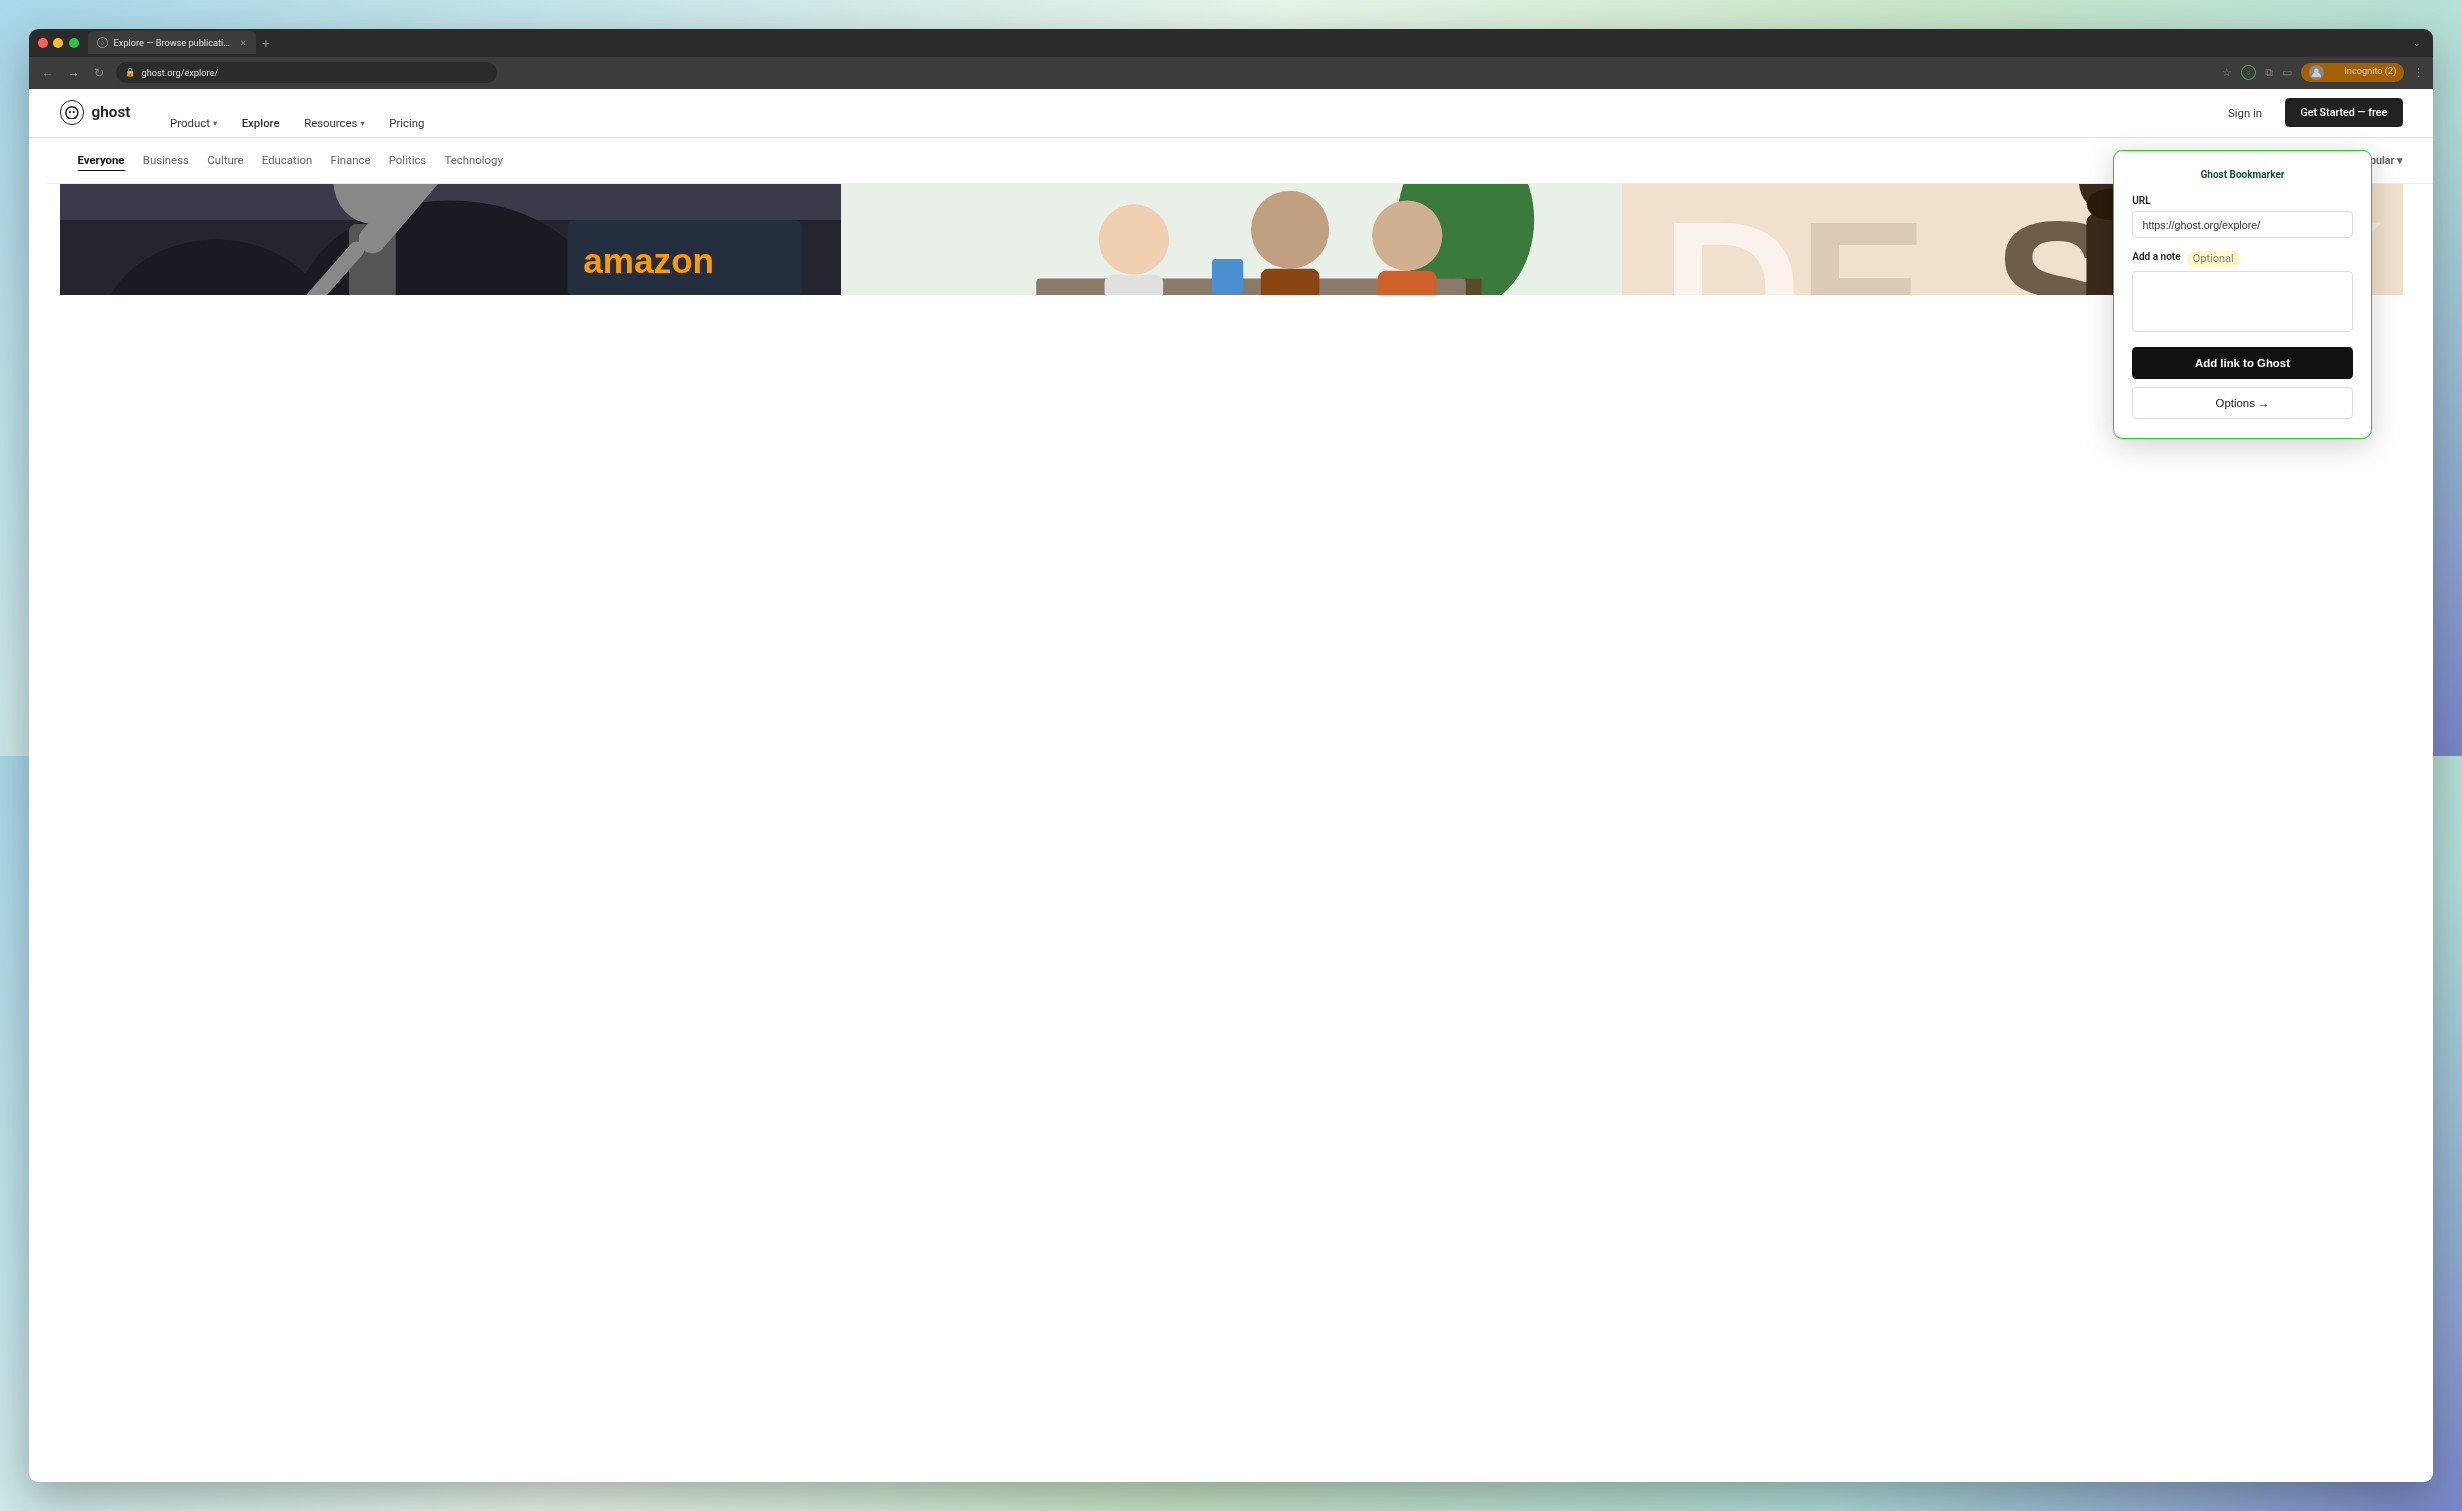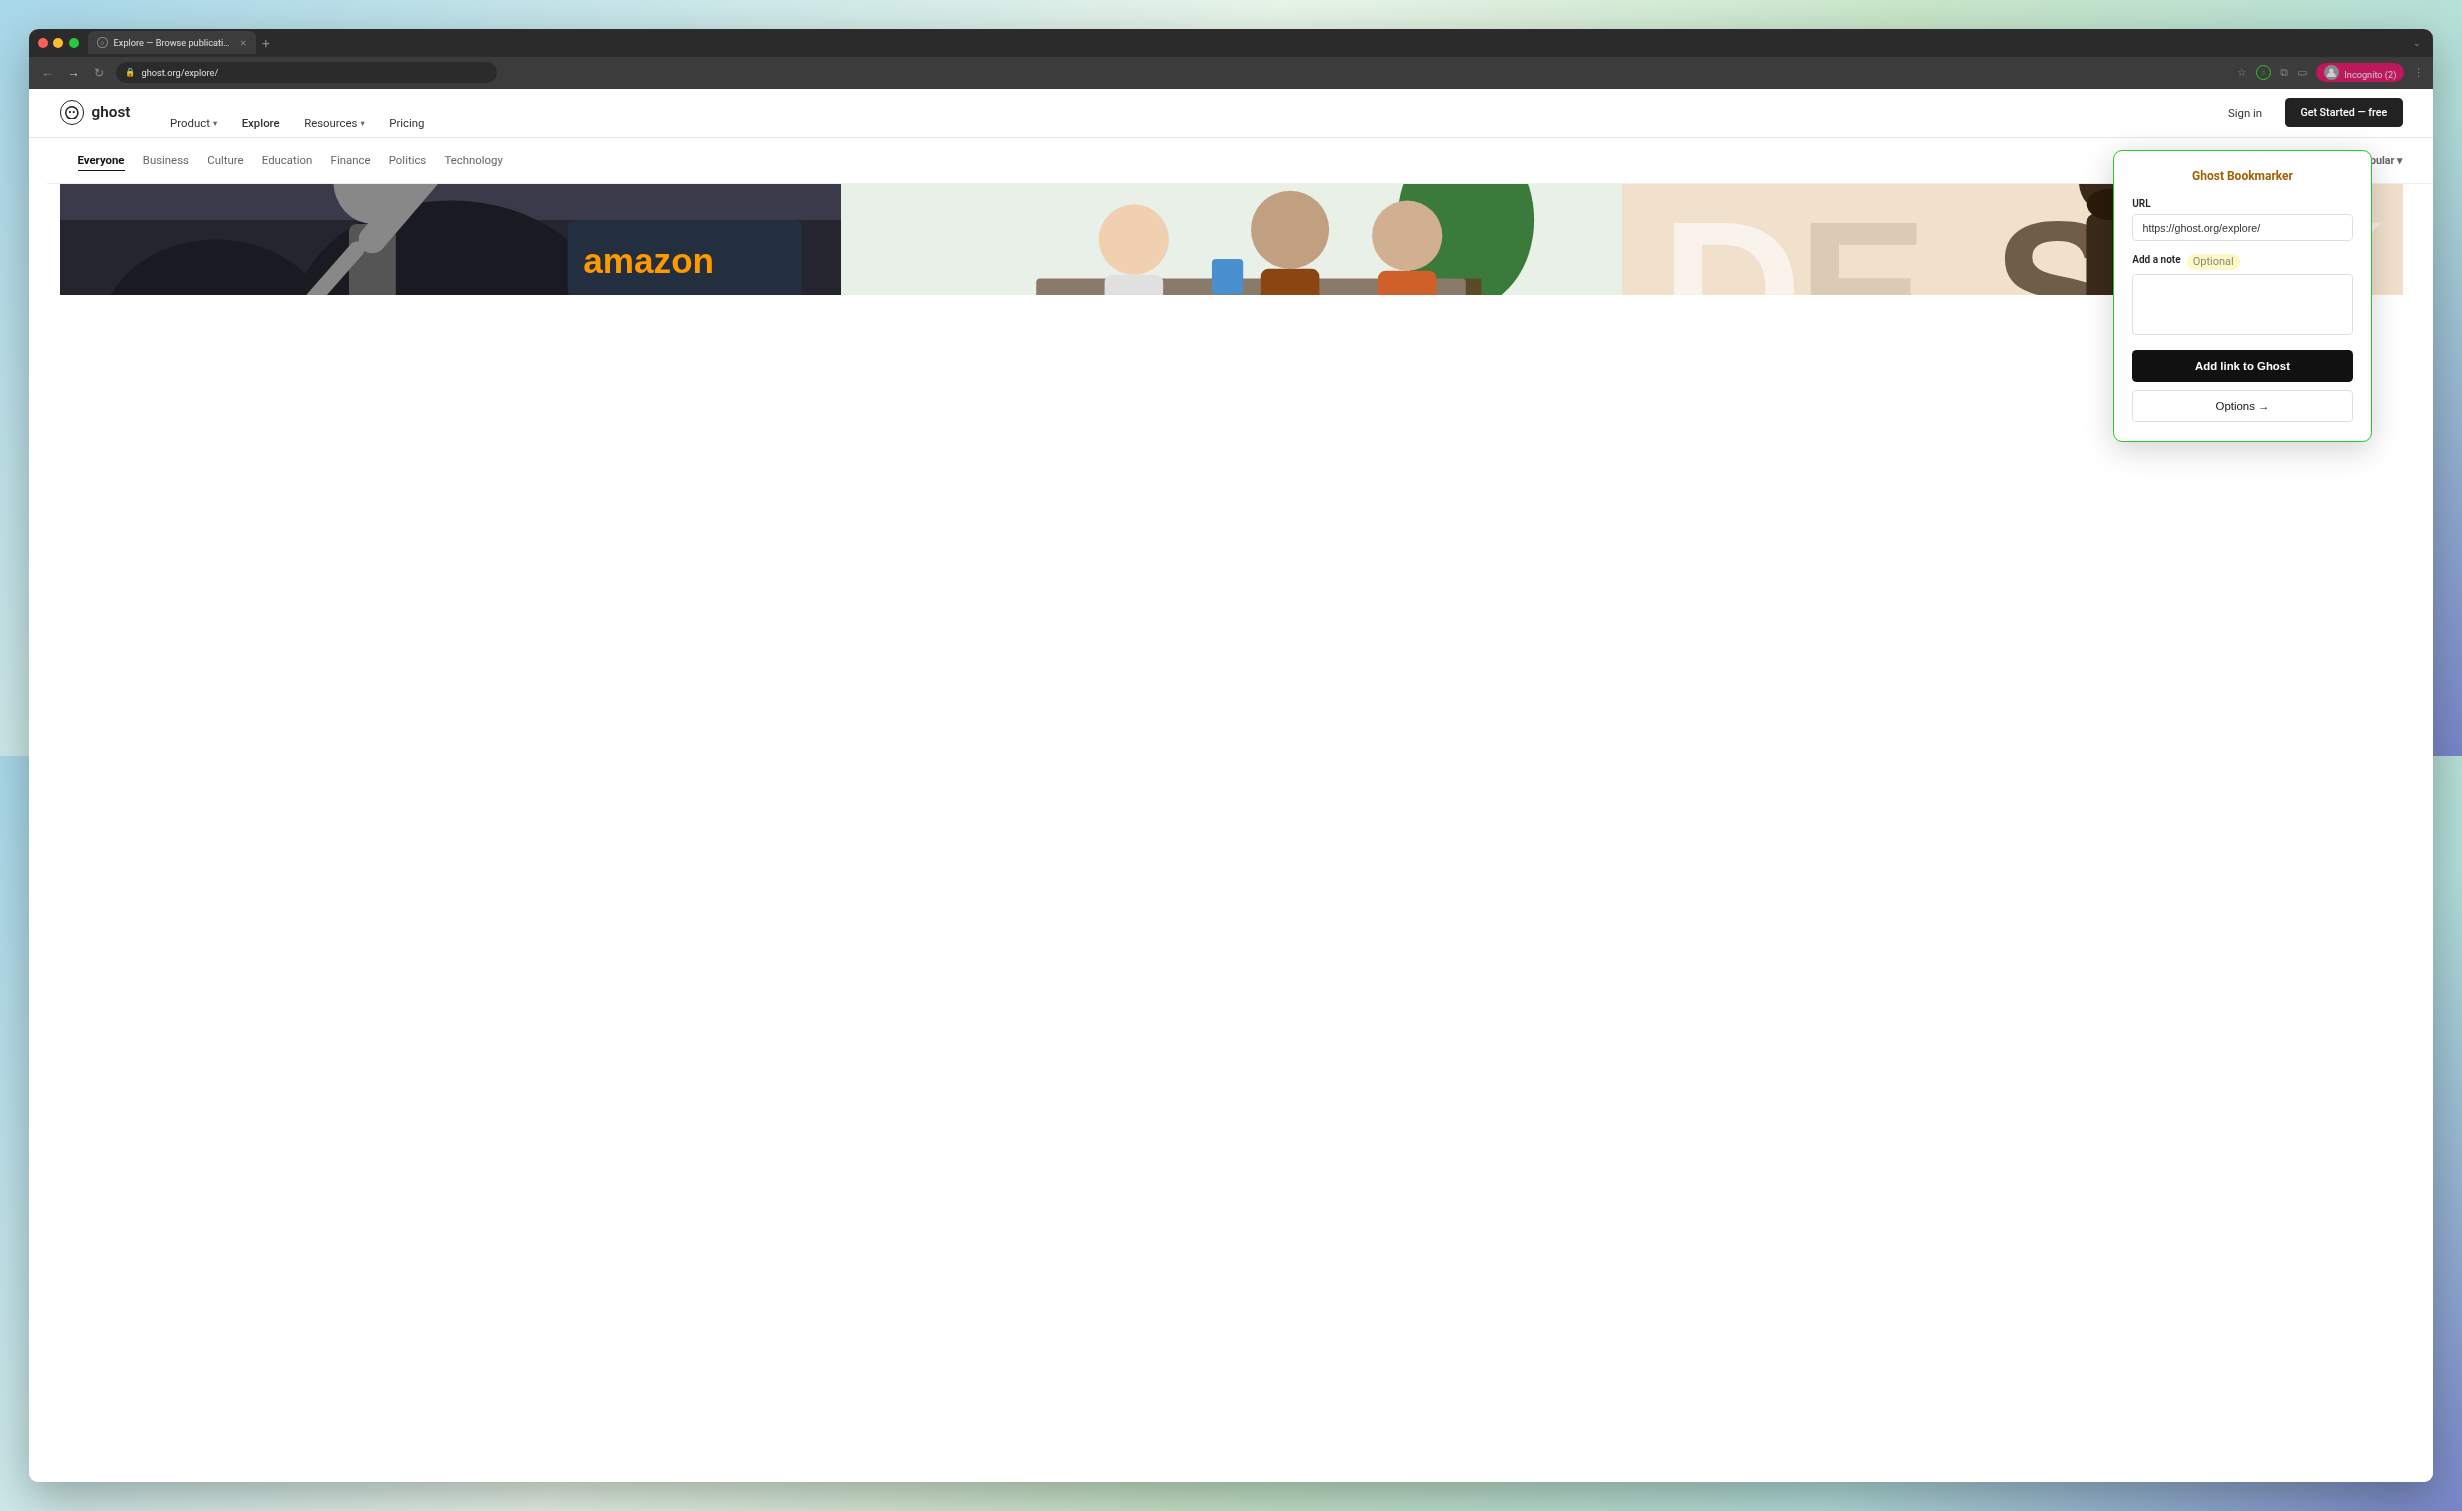--- a/index.html
+++ b/index.html
@@ -140,23 +140,23 @@
       gap: 9.2px;
       margin-left: auto;
     }
     .addr-icon {
       color: #888;
       font-size: 10.7px;
       cursor: pointer;
     }
     .incognito-btn {
       display: flex;
-      align-items: flex-end;
-      gap: 5px;
-      background: #be185d;
+      align-items: flex-start;
+      gap: 20px;
+      background: #a16207;
       border-radius: 12.2px;
       padding: 2.3px 7.6px;
       cursor: pointer;
     }
     .incognito-icon {
       width: 15.3px;
       height: 15.3px;
       border-radius: 50%;
       background: #888;
       display: flex;
@@ -352,23 +352,23 @@
       right: 61px;
       width: 259px;
       background: #fff;
       border-radius: 9.2px;
       box-shadow: 0 6.1px 30.5px rgba(0,0,0,0.18);
       border: 1.9px solid #22cc22;
       z-index: 100;
       padding: 18.3px;
     }
     .popup-title {
-      font-size: 12px;
+      font-size: 10px;
       font-weight: 700;
-      color: #a16207;
+      color: #14532d;
       text-align: center;
       margin-bottom: 15.3px;
     }
     .popup-label {
       font-size: 10px;
       font-weight: 600;
       color: #222;
       margin-bottom: 4.6px;
     }
     .popup-input {

